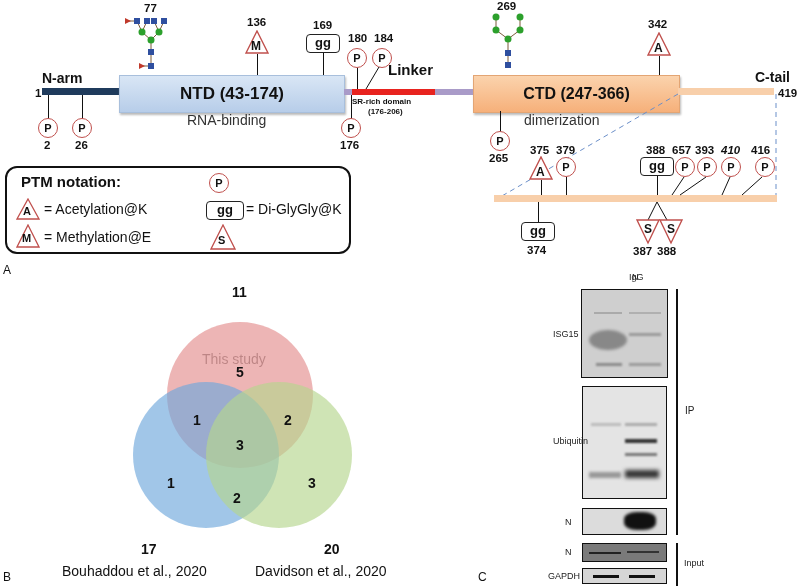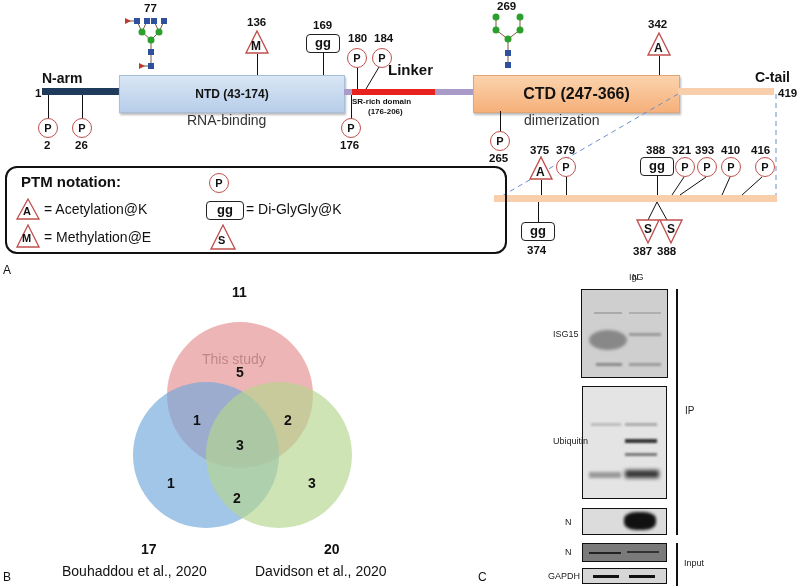--- a/index.html
+++ b/index.html
@@ -4,32 +4,32 @@
 <style>
   html,body{margin:0;padding:0;background:#fff;}
   body{width:800px;height:586px;position:relative;overflow:hidden;font-family:"Liberation Sans",sans-serif;color:#111;}
   .abs{position:absolute;}
   .b{font-weight:bold;}
   .ptm-p{position:absolute;width:20px;height:20px;border:1.6px solid #c0504d;border-radius:50%;background:#fff;box-sizing:border-box;display:flex;align-items:center;justify-content:center;font-weight:bold;font-size:11px;}
   .gg{position:absolute;border:1.4px solid #222;border-radius:4px;background:#fff;font-weight:bold;font-size:13px;line-height:16px;text-align:center;width:34px;height:19px;box-sizing:border-box;}
   .num{position:absolute;font-weight:bold;font-size:11.5px;}
   .vline{position:absolute;width:1.2px;background:#111;}
   .panel-label{position:absolute;font-size:12px;}
-  .legend{position:absolute;left:5px;top:166px;width:502px;height:88px;border:2.5px solid #111;border-radius:12px;box-sizing:border-box;}
+  .legend{position:absolute;left:5px;top:166px;width:346px;height:88px;border:2.5px solid #111;border-radius:12px;box-sizing:border-box;}
   .blot{position:absolute;border:1.5px solid #111;box-sizing:border-box;}
   .wb-label{position:absolute;font-size:9px;color:#222;}
 </style>
 </head>
 <body>
 
 <div>
 
   <div class="abs" style="left:42px;top:88px;width:78px;height:7px;background:#1f3b5c;"></div>
   <div class="abs" style="left:119px;top:75px;width:224px;height:36px;background:linear-gradient(#d9e6f5,#b7cde9);border:1px solid #a8bfdc;box-shadow:1px 2px 2px #bbb;display:flex;align-items:center;justify-content:center;">
-    <span class="b" style="font-size:12px;">NTD (43-174)</span>
+    <span class="b" style="font-size:17px;">NTD (43-174)</span>
   </div>
   <div class="abs" style="left:344px;top:89px;width:8px;height:6px;background:#a99bc8;"></div>
   <div class="abs" style="left:352px;top:89px;width:83px;height:6px;background:#e8231f;"></div>
   <div class="abs" style="left:435px;top:89px;width:38px;height:6px;background:#a99bc8;"></div>
   <div class="abs" style="left:473px;top:75px;width:205px;height:36px;background:linear-gradient(#fbd3ad,#f6b07a);border:1px solid #e3a574;box-shadow:1px 2px 2px #bbb;display:flex;align-items:center;justify-content:center;">
     <span class="b" style="font-size:16px;">CTD (247-366)</span>
   </div>
   <div class="abs" style="left:678px;top:88px;width:96px;height:7px;background:#f8cfaa;"></div>
 
   <div class="abs b" style="left:42px;top:70px;font-size:14px;">N-arm</div>
@@ -145,25 +145,25 @@
   <div class="vline" style="left:566px;top:177px;height:18px;"></div>
 
   <div class="vline" style="left:538px;top:202px;height:22px;"></div>
   <div class="gg" style="left:521px;top:222px;">gg</div>
   <div class="num" style="left:527px;top:244px;">374</div>
 
   <div class="num" style="left:646px;top:144px;">388</div>
   <div class="gg" style="left:640px;top:157px;">gg</div>
   <div class="vline" style="left:657px;top:176px;height:19px;"></div>
 
-  <div class="num" style="left:672px;top:144px;">321</div>
+  <div class="num" style="left:672px;top:144px;">657</div>
   <div class="ptm-p" style="left:675px;top:157px;">P</div>
   <div class="num" style="left:695px;top:144px;">393</div>
   <div class="ptm-p" style="left:697px;top:157px;">P</div>
-  <div class="num" style="left:721px;top:144px;">410</div>
+  <div class="num" style="left:721px;top:144px;font-style:italic;">410</div>
   <div class="ptm-p" style="left:721px;top:157px;">P</div>
   <div class="num" style="left:751px;top:144px;">416</div>
   <div class="ptm-p" style="left:755px;top:157px;">P</div>
   <svg class="abs" style="left:660px;top:174px;" width="110" height="24">
     <g stroke="#111" stroke-width="1">
       <line x1="24" y1="3" x2="12" y2="21"></line>
         <line x1="46" y1="3" x2="20" y2="21"></line>
       <line x1="70" y1="3" x2="62" y2="21"></line>
         <line x1="102" y1="3" x2="82" y2="21"></line>
       <line x1="-3" y1="21" x2="-14" y2="44"></line>

